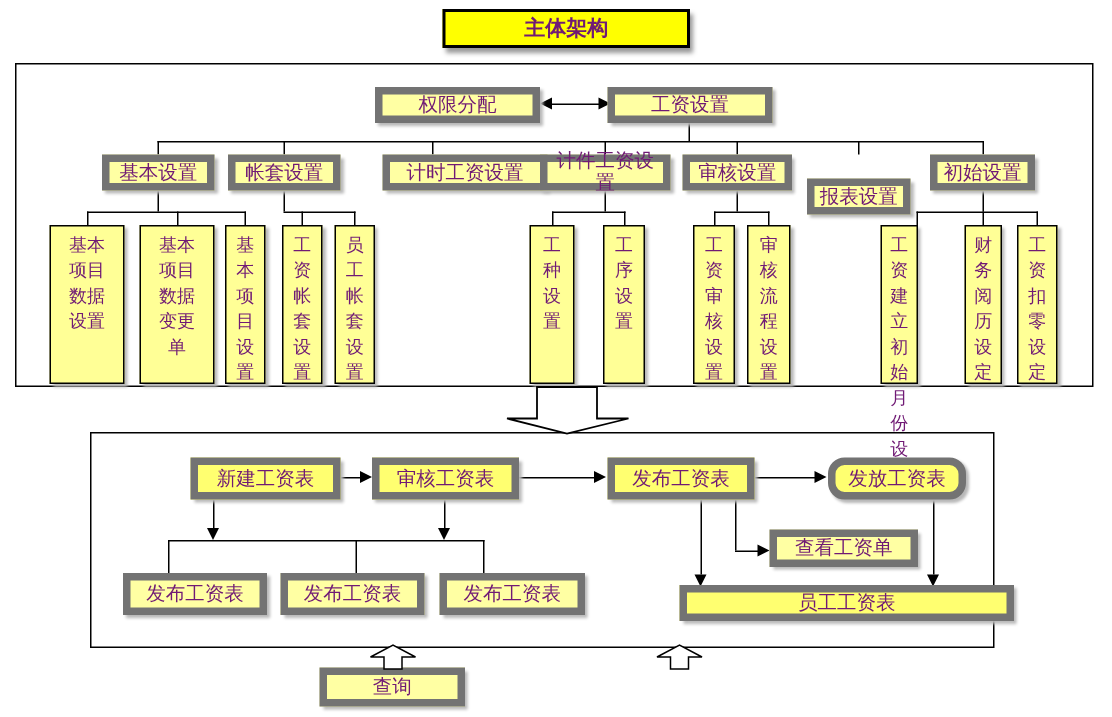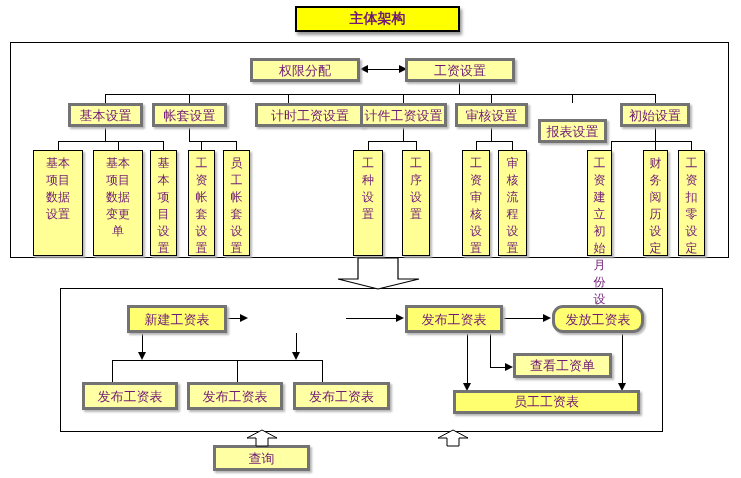--- a/index.html
+++ b/index.html
@@ -2,21 +2,21 @@
 <html><head>
 <meta charset="utf-8">
 <style>
   html,body{margin:0;padding:0;background:#fff;}
   #canvas{
     position:relative;width:741px;height:478px;background:#fff;overflow:hidden;
     font-family:"DejaVu Sans","Liberation Sans",sans-serif;color:#701a75;
   }
   .frame{position:absolute;border:1px solid #000;background:#fff;box-sizing:border-box;}
   .box{
-    position:absolute;box-sizing:border-box;border:3px solid #737373;background:#ffffa3;
+    position:absolute;box-sizing:border-box;border:5px solid #737373;background:#ffffa3;
     display:flex;align-items:center;justify-content:center;text-align:center;
     font-size:13px;line-height:15px;box-shadow:2px 2px 2px #b8b8b8;
   }
   .flow{background:#ffff70;}
   .vbox{
     position:absolute;box-sizing:border-box;border:1px solid #000;background:#ffff96;
     text-align:center;font-size:12px;line-height:17px;white-space:pre-line;
     padding-top:4px;box-shadow:2px 2px 2px #b8b8b8;
   }
   .title{
@@ -176,29 +176,30 @@
 
   <div class="vl" style="left:467px;top:333px;height:50px;"></div>
   <div class="td" style="left:463px;top:383px;"></div>
   <div class="vl" style="left:490px;top:333px;height:34px;"></div>
   <div class="hl" style="left:490px;top:367px;width:16px;"></div>
   <div class="tr" style="left:505px;top:363px;"></div>
   <div class="vl" style="left:622px;top:333px;height:50px;"></div>
   <div class="td" style="left:618px;top:383px;"></div>
 
   <div class="box flow" style="left:93px;top:305px;width:100px;height:28px;margin-left:34px;">新建工资表</div>
+  <div class="box flow" style="left:248px;top:305px;width:98px;height:28px;">审核工资表</div>
   <div class="box flow" style="left:405px;top:305px;width:98px;height:28px;">发布工资表</div>
   <div class="box flow" style="left:552px;top:305px;width:92px;height:28px;border-radius:11px;">发放工资表</div>
 
   <div class="box" style="left:82px;top:382px;width:96px;height:28px;">发布工资表</div>
   <div class="box" style="left:187px;top:382px;width:96px;height:28px;">发布工资表</div>
   <div class="box" style="left:293px;top:382px;width:97px;height:28px;">发布工资表</div>
 
   <div class="box" style="left:513px;top:353px;width:99px;height:25px;">查看工资单</div>
-  <div class="box flow" style="left:453px;top:390px;width:187px;height:24px;font-family:Liberation Mono, monospace;">员工工资表</div>
+  <div class="box flow" style="left:453px;top:390px;width:223px;height:24px;">员工工资表</div>
 
   <div class="box" style="left:213px;top:445px;width:97px;height:26px;">查询</div>
 
   <svg style="left:245px;top:429px;" width="34" height="18">
     <polygon points="11,17 11,9 2,9 17,1 32,9 23,9 23,17" fill="#ffffff" stroke="#000000" stroke-width="1"></polygon>
   </svg>
   <svg style="left:436px;top:429px;" width="34" height="18">
     <polygon points="11,17 11,9 2,9 17,1 32,9 23,9 23,17" fill="#ffffff" stroke="#000000" stroke-width="1"></polygon>
   </svg>
 

